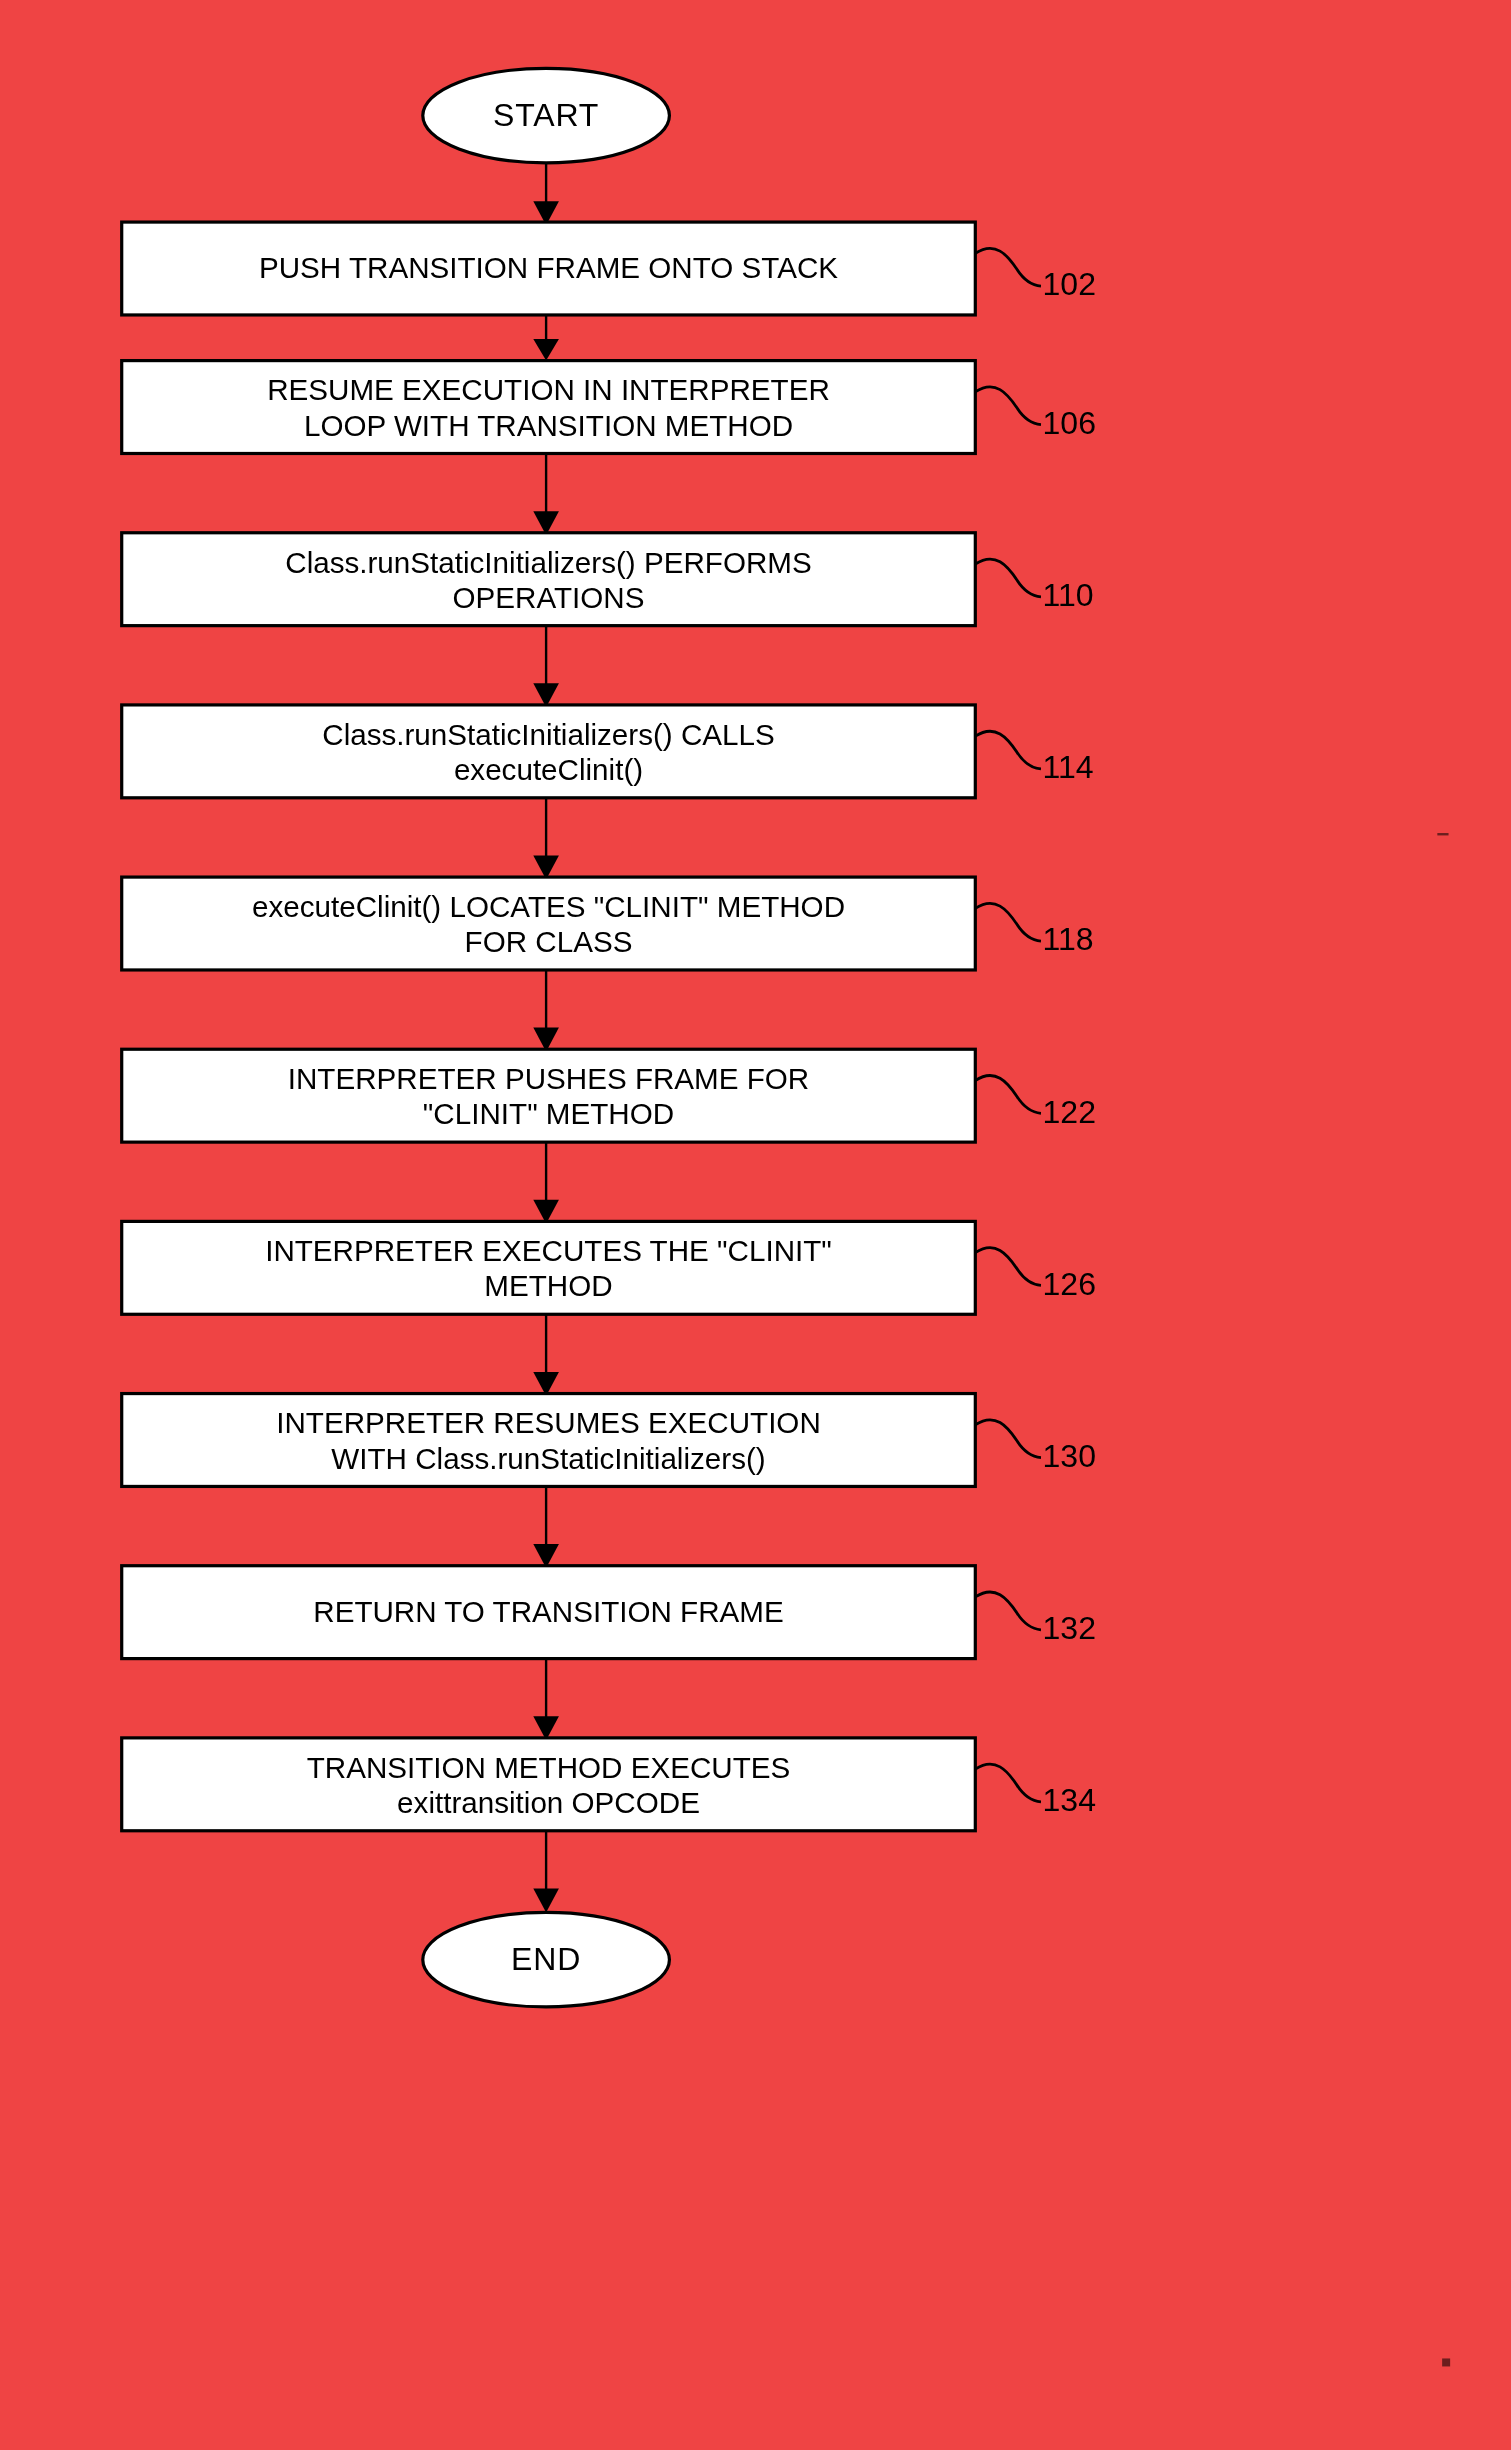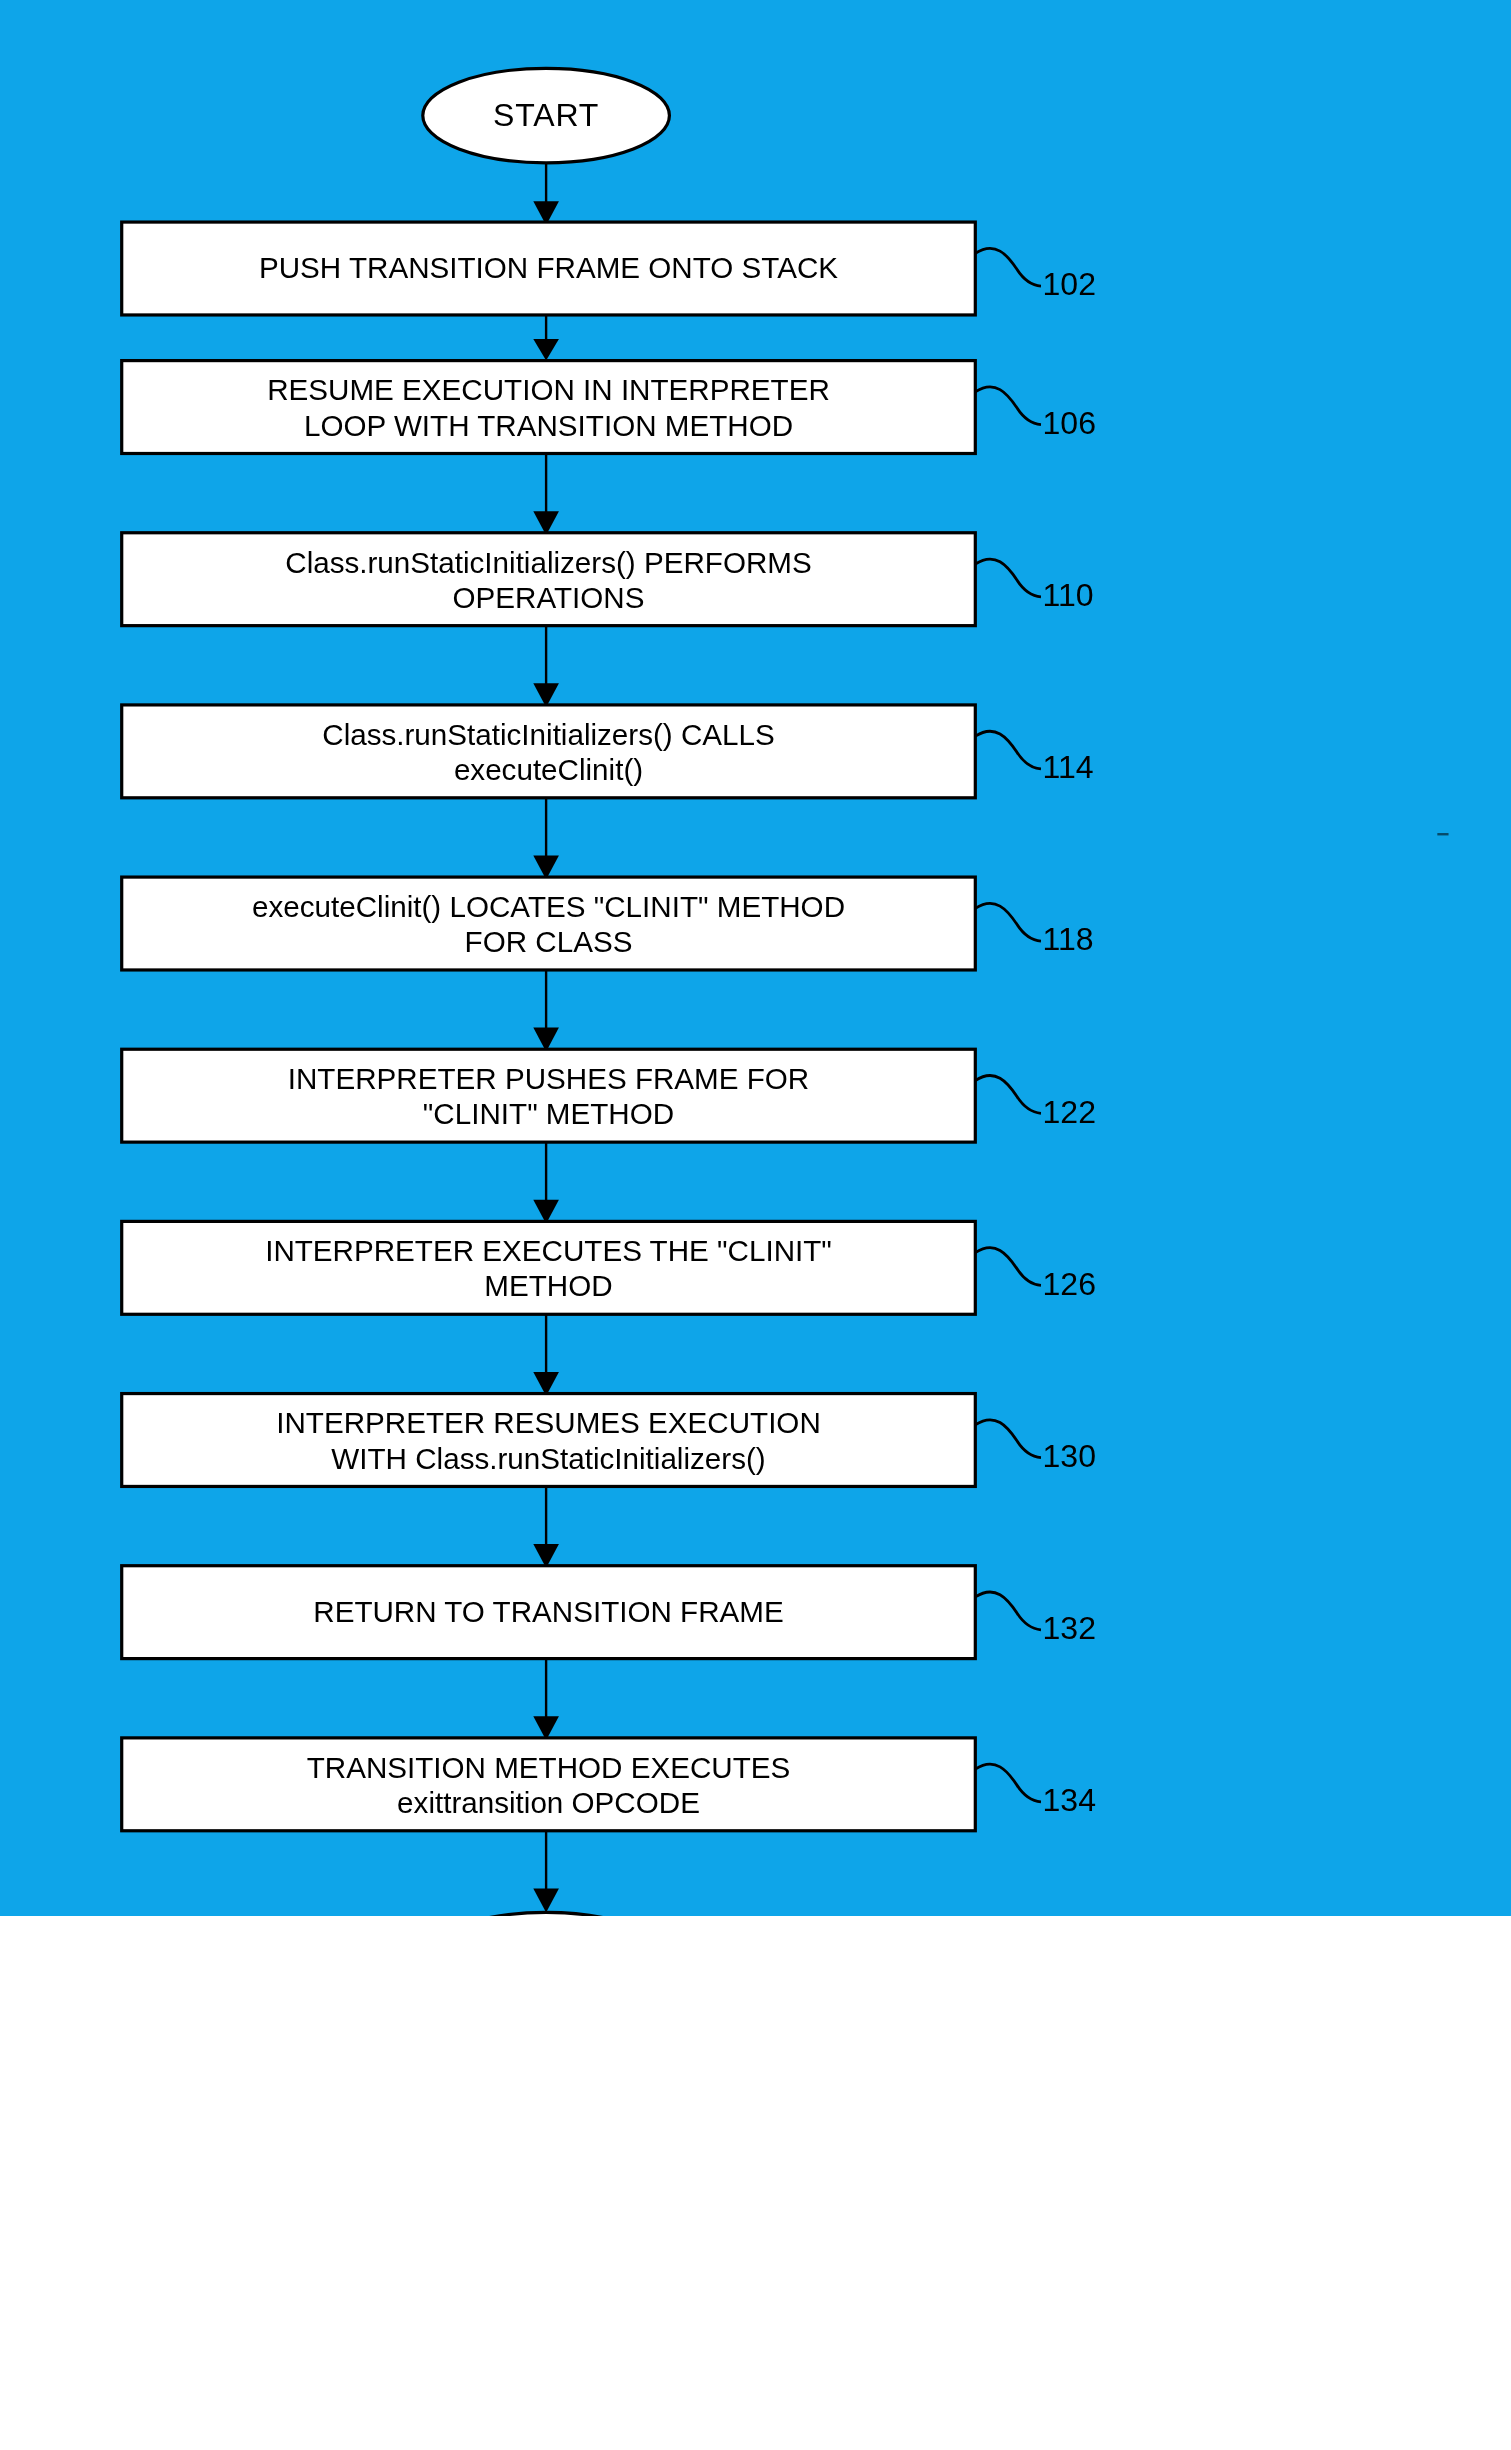--- a/index.html
+++ b/index.html
@@ -8,22 +8,22 @@
     padding: 0;
     background: #ffffff;
   }
   body {
     font-family: "Liberation Sans", sans-serif;
     color: #000000;
   }
   #sheet {
     position: relative;
     width: 1511px;
-    height: 1916px;
-    background: #0ea5e9;
+    height: 2450px;
+    background: #ef4444;
     overflow: hidden;
   }
   #flow-svg {
     position: absolute;
     left: 0;
     top: 0;
     width: 1511px;
     height: 2450px;
   }
   .node-text {

